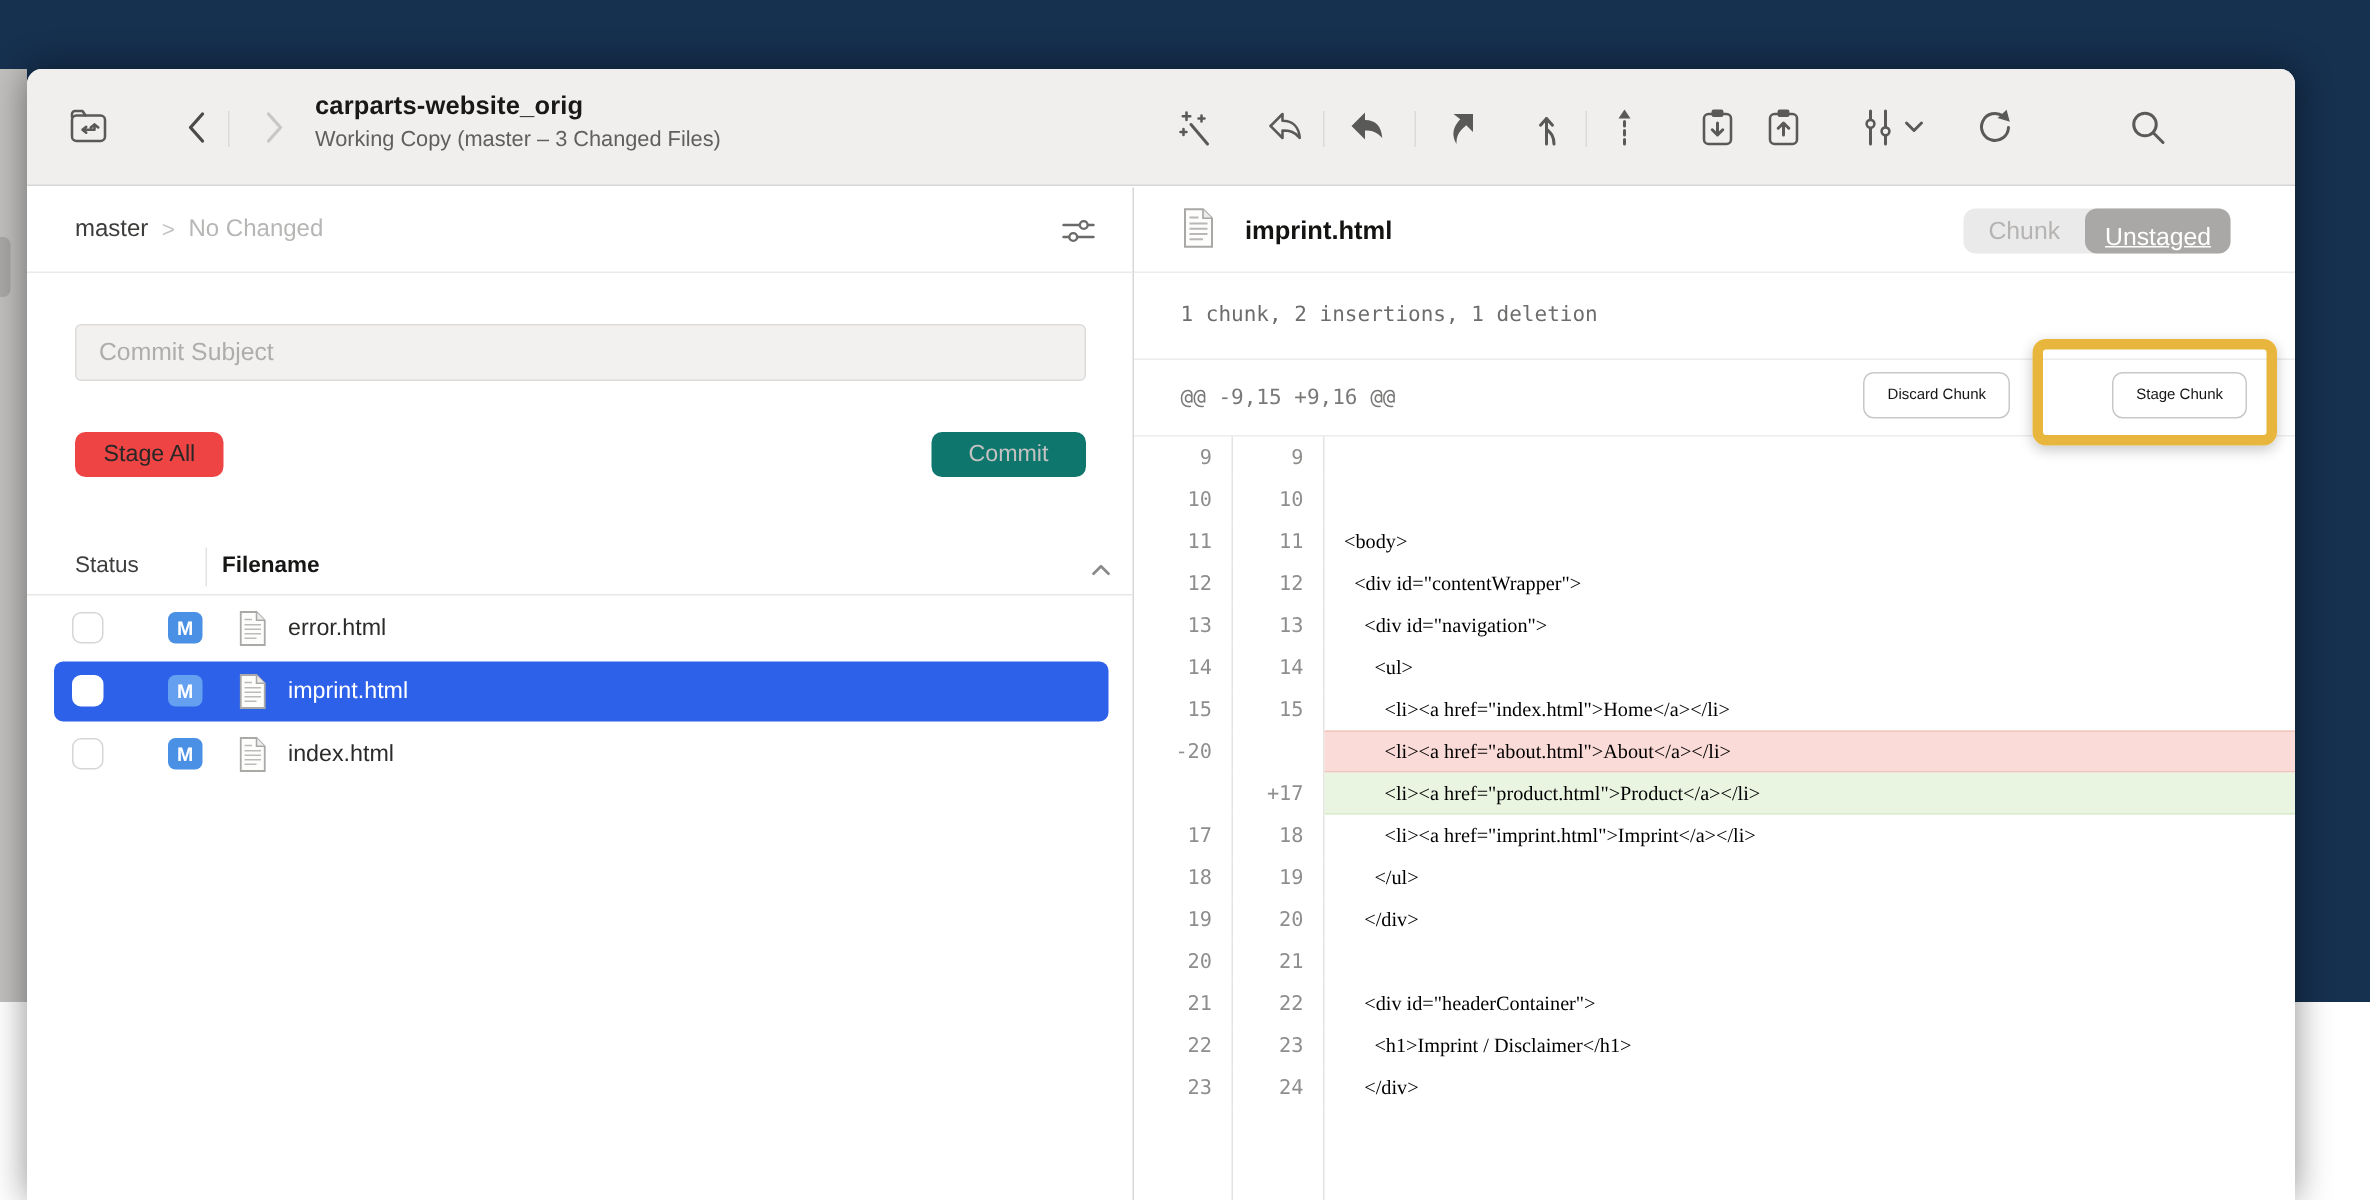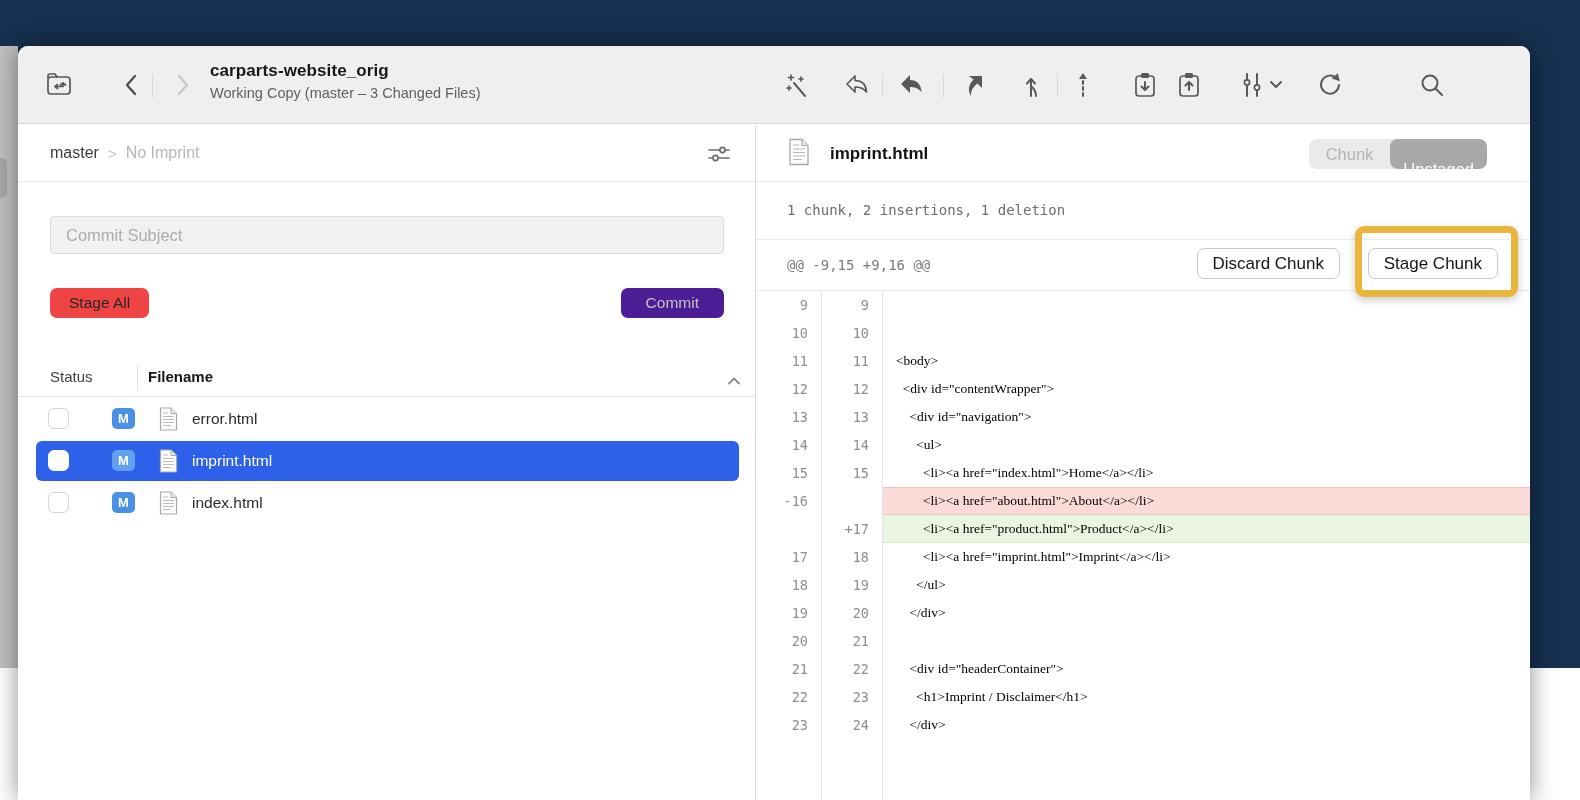--- a/index.html
+++ b/index.html
@@ -47,21 +47,21 @@
   .commit-input { position:absolute; left:32px; top:91px; width:674px; height:38px; background:#f2f1f0;
                   border:1px solid #dcdbda; border-radius:4px; font-size:16.5px; padding:0 15px;
                   color:#333; font-family:"Liberation Sans",sans-serif; outline:none; }
   .commit-input::placeholder { color:#aeadac; }
 
   .btn { border:none; border-radius:7px; font-size:15.5px; font-family:"Liberation Sans",sans-serif;
          cursor:default; }
   .stage-all-btn { position:absolute; left:32px; top:163px; height:30px; padding:0 19px;
                    background:#ef4444; color:#272726; }
   .commit-btn { position:absolute; right:31px; top:163px; height:30px; padding:0 25px;
-                background:#4c1d95; color:#c3c2c1; }
+                background:#0f766e; color:#c3c2c1; }
 
   .list-header { position:absolute; left:0; top:234px; width:100%; height:38px;
                  border-bottom:1px solid #e8e7e6; }
   .lh-status { position:absolute; left:32px; top:9px; font-size:15px; color:#3e3e3d; }
   .lh-divider { position:absolute; left:119px; top:6px; width:1px; height:26px; background:#e4e3e2; }
   .lh-filename { position:absolute; left:130px; top:9px; font-size:15px; font-weight:700; color:#161615; }
   .lh-sort { position:absolute; right:14px; top:13px; }
   .lh-sort svg { stroke:#8b8a89; stroke-width:1.8; fill:none; stroke-linecap:round; stroke-linejoin:round; }
 
   .file-rows { position:absolute; left:0; top:273px; width:100%; }
@@ -81,31 +81,31 @@
   .file-row.selected .fr-name { color:#fff; }
 
   
   .file-header { position:absolute; left:0; top:0; width:100%; height:57px; border-bottom:1px solid #ececeb; }
   .fh-doc { position:absolute; left:32px; top:13px; }
   .fh-name { position:absolute; left:74px; top:0; height:57px; line-height:57px; font-size:17px;
              font-weight:700; color:#131312; }
   .segmented { position:absolute; right:43px; top:14px; height:30px; background:#ebeaea; border-radius:8px;
                display:flex; align-items:stretch; font-size:16.5px; }
   .seg-staged { padding:0 17px; color:#b5b4b3; line-height:30px; }
-  .seg-unstaged { padding:15px 13px; background:#a9a8a7; color:#ffffff; line-height:30px; border-radius:8px;text-decoration:underline; }
+  .seg-unstaged { padding:4px 13px; background:#a9a8a7; color:#ffffff; line-height:30px; border-radius:8px;text-decoration:underline; }
 
   .stats-row { position:absolute; left:0; top:58px; width:100%; height:57px; border-bottom:1px solid #ececeb; }
   .stats-text { position:absolute; left:31px; top:19px; font-family:"DejaVu Sans Mono",monospace;
                 font-size:14px; color:#6e6d6c; }
 
   .hunk-row { position:absolute; left:0; top:116px; width:100%; height:50px; border-bottom:1px solid #ececeb; }
   .hunk-text { position:absolute; left:31px; top:16px; font-family:"DejaVu Sans Mono",monospace;
                font-size:14px; color:#7a7978; }
   .chunk-btn { position:absolute; top:7px; height:31px; background:#fff; border:1px solid #c9c8c7;
-               border-radius:7px; font-size:17px; color:#151514; padding:0 15px;
+               border-radius:7px; font-size:10px; color:#151514; padding:0 15px;
                font-family:"Liberation Sans",sans-serif; }
   .discard-chunk { right:190px; }
   .stage-chunk { right:32px; }
 
   .diff { position:absolute; left:0; top:166px; right:0; bottom:0; display:flex; flex-direction:column;
           font-family:"DejaVu Sans Mono",monospace; }
   .diff-row { display:flex; flex:0 0 28px; height:28px; }
   .diff-filler { display:flex; flex:1; }
   .c-old { width:66px; border-right:1px solid #e4e3e2; text-align:right; padding-right:13px;
            font-size:13.5px; color:#8f8e8d; line-height:28px; }
@@ -234,21 +234,21 @@
           <path d="M17 17 L23 23" stroke-width="2"></path>
         </svg>
       </div>
     </div>
 
     <div class="left-panel">
 
       <div class="breadcrumb-row">
         <span class="bc-branch">master</span>
         <span class="bc-sep">&gt;</span>
-        <span class="bc-tracking">No Imprint</span>
+        <span class="bc-tracking">No Changed</span>
         <span class="filter-icon">
           <svg width="24" height="22" viewBox="0 0 24 22">
             <path d="M2 7 h20 M2 15 h20"></path>
             <circle cx="15.5" cy="7" r="2.6"></circle>
             <circle cx="8.5" cy="15" r="2.6"></circle>
           </svg>
         </span>
       </div>
 
       <input class="commit-input" type="text" placeholder="Commit Subject" style="">
@@ -367,21 +367,21 @@
     <div class="c-old">14</div>
     <div class="c-new">14</div>
     <div class="c-code">      &lt;ul&gt;</div>
   </div>
           <div class="diff-row context">
     <div class="c-old">15</div>
     <div class="c-new">15</div>
     <div class="c-code">        &lt;li&gt;&lt;a href="index.html"&gt;Home&lt;/a&gt;&lt;/li&gt;</div>
   </div>
           <div class="diff-row deletion">
-    <div class="c-old">-16</div>
+    <div class="c-old">-20</div>
     <div class="c-new"></div>
     <div class="c-code">        &lt;li&gt;&lt;a href="about.html"&gt;About&lt;/a&gt;&lt;/li&gt;</div>
   </div>
           <div class="diff-row addition-last">
     <div class="c-old"></div>
     <div class="c-new">+17</div>
     <div class="c-code">        &lt;li&gt;&lt;a href="product.html"&gt;Product&lt;/a&gt;&lt;/li&gt;</div>
   </div>
           <div class="diff-row context">
     <div class="c-old">17</div>

